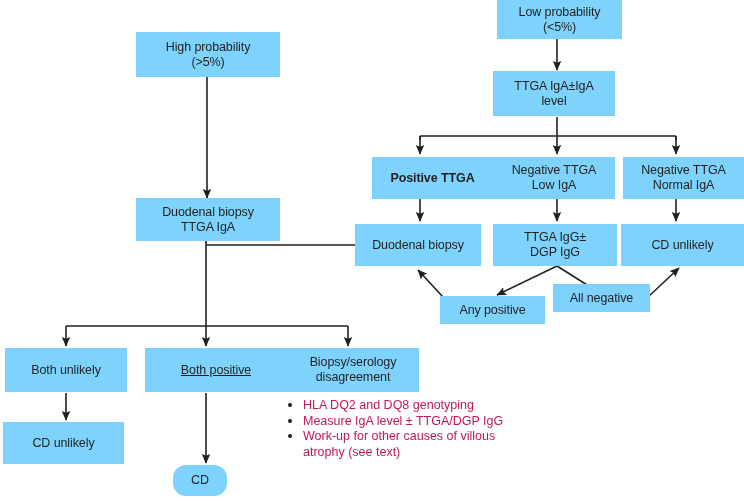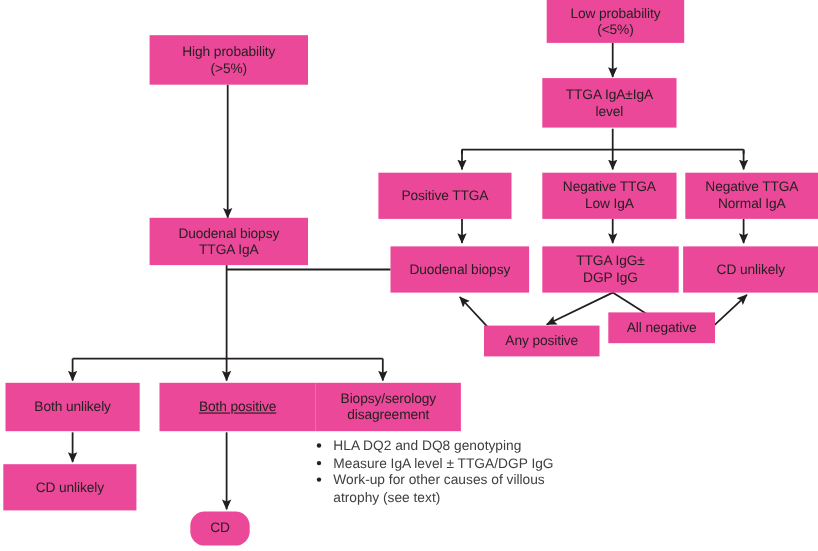--- a/index.html
+++ b/index.html
@@ -20,21 +20,21 @@
   }
   #flow-svg {
     position: absolute;
     left: 0;
     top: 0;
     width: 744px;
     height: 501px;
   }
   .node-box {
     position: absolute;
-    background: #ec4899;
+    background: #7dd3fc;
     color: #231f20;
     display: flex;
     align-items: center;
     justify-content: center;
     text-align: center;
     font-family: "Liberation Sans", sans-serif;
     font-size: 12.5px;
     line-height: 15px;
     letter-spacing: -0.1px;
     box-sizing: border-box;
@@ -42,21 +42,21 @@
     white-space: pre-line;
   }
   .notes-list {
     position: absolute;
     left: 286px;
     top: 398px;
     width: 250px;
     font-family: "Liberation Sans", sans-serif;
     font-size: 12.5px;
     line-height: 15.5px;
-    color: #404040;
+    color: #be185d;
     margin: 0;
     padding: 0;
     list-style: none;
   }
   .notes-list li {
     position: relative;
     padding-left: 17px;
     margin-bottom: 0px;
   }
   .notes-list li .bullet-dot {
@@ -127,21 +127,21 @@
 
   <div class="node-box" style="left:136px; top:32px; width:144px; height:45px;">High probability
 (&gt;5%)</div>
 
   <div class="node-box" style="left:497px; top:0px; width:125px; height:39px;">Low probability
 (&lt;5%)</div>
 
   <div class="node-box" style="left:493px; top:71px; width:122px; height:45px;">TTGA IgA±IgA
 level</div>
 
-  <div class="node-box" style="left:344px; top:157px; width:121px; height:42px;">Positive TTGA</div>
+  <div class="node-box" style="left:372px; top:157px; width:121px; height:42px;font-weight:bold;">Positive TTGA</div>
 
   <div class="node-box" style="left:493px; top:157px; width:122px; height:42px;">Negative TTGA
 Low IgA</div>
 
   <div class="node-box" style="left:623px; top:157px; width:121px; height:42px;">Negative TTGA
 Normal IgA</div>
 
   <div class="node-box" style="left:136px; top:198px; width:144px; height:43px;">Duodenal biopsy
 TTGA IgA</div>
 

